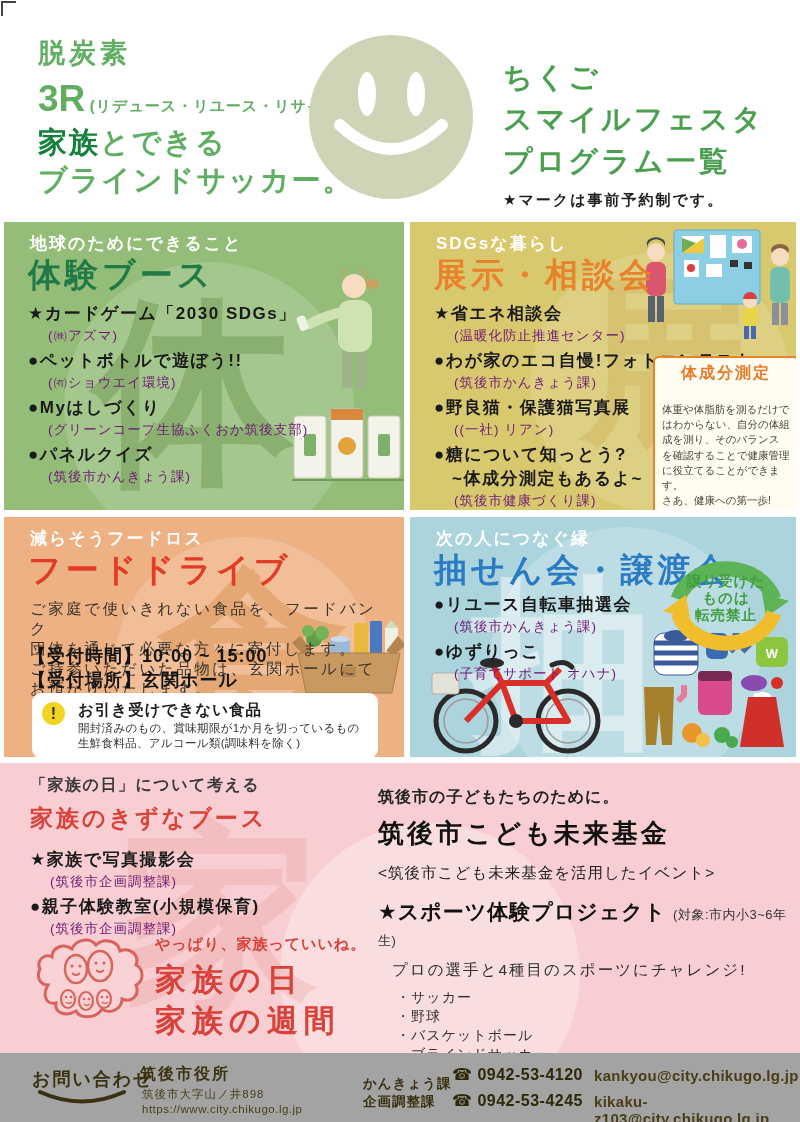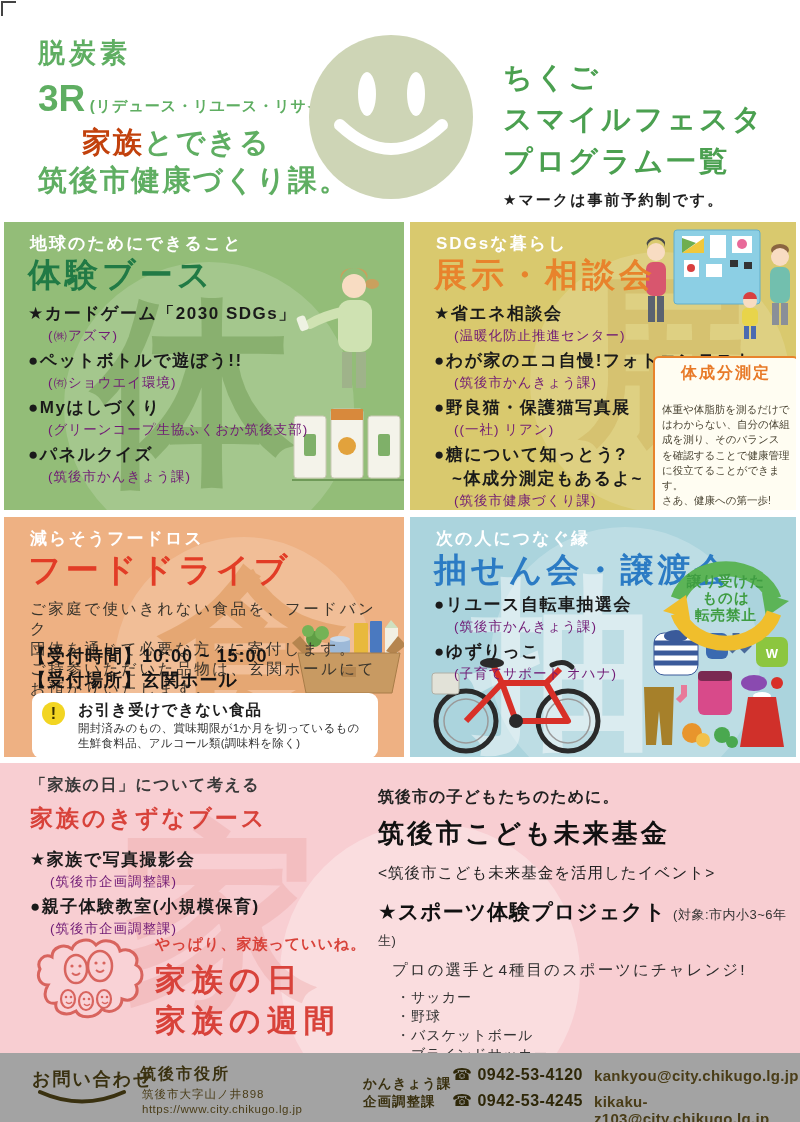--- a/index.html
+++ b/index.html
@@ -5,21 +5,21 @@
   html,body{margin:0;padding:0;background:#e9e9e9;}
   .page{position:relative;width:800px;height:1122px;background:#ffffff;overflow:hidden;
         font-family:"Liberation Sans","DejaVu Sans",sans-serif;}
   
   .eco-block{position:absolute;left:38px;top:40px;line-height:1;}
   .eco-l1{font-size:27px;font-weight:bold;color:#5fae62;letter-spacing:4px;margin-bottom:13px;}
   .eco-l2{margin-bottom:11px;color:#5fae62;font-weight:bold;}
   .eco-l2 .big{font-size:37px;}
   .eco-l2 .small{font-size:15px;letter-spacing:1px;}
   .eco-l3{font-size:29px;font-weight:bold;letter-spacing:2px;margin-bottom:9px;}
-  .eco-l3 .red{color:#c2410c;margin-left:44px;}
+  .eco-l3 .red{color:#15803d;}
   .eco-l3 .grn{color:#5fae62;}
   .eco-l4{font-size:29px;font-weight:bold;color:#5fae62;letter-spacing:2px;}
   .smiley{position:absolute;left:307px;top:33px;}
   .fest-title{position:absolute;left:503px;top:56px;color:#4ba050;font-weight:bold;
               font-size:29px;letter-spacing:3px;line-height:42px;}
   .fest-note{position:absolute;left:503px;top:191px;font-size:15px;font-weight:bold;
              color:#1f1f1f;letter-spacing:2px;}
   .mark{position:absolute;width:13px;height:13px;}
   .mark-tl{left:1px;top:1px;border-left:2px solid #444;border-top:2px solid #444;}
   .mark-bl{left:1px;top:1103px;border-left:2px solid #333;border-bottom:2px solid #333;}
@@ -105,21 +105,21 @@
 
   <div class="eco-block">
     <div class="eco-l1">脱炭素</div>
     <div class="eco-l2">
       <span class="big">3R</span>
       <span class="small">(リデュース・リユース・リサイクル)</span>
     </div>
     <div class="eco-l3">
       <span class="red">家族</span><span class="grn">とできる</span>
     </div>
-    <div class="eco-l4">筑後市健康づくり課。</div>
+    <div class="eco-l4">ブラインドサッカー。</div>
   </div>
 
   <svg class="smiley" width="168" height="168" viewBox="0 0 168 168">
     <circle cx="84" cy="84" r="82" fill="#ced5b6"></circle>
     <ellipse cx="60" cy="61" rx="9" ry="22" fill="#ffffff"></ellipse>
     <ellipse cx="109" cy="61" rx="9" ry="22" fill="#ffffff"></ellipse>
     <path d="M33,92 Q84,140 135,92" stroke="#ffffff" stroke-width="12" fill="none" stroke-linecap="round"></path>
   </svg>
 
   <div class="fest-title">

